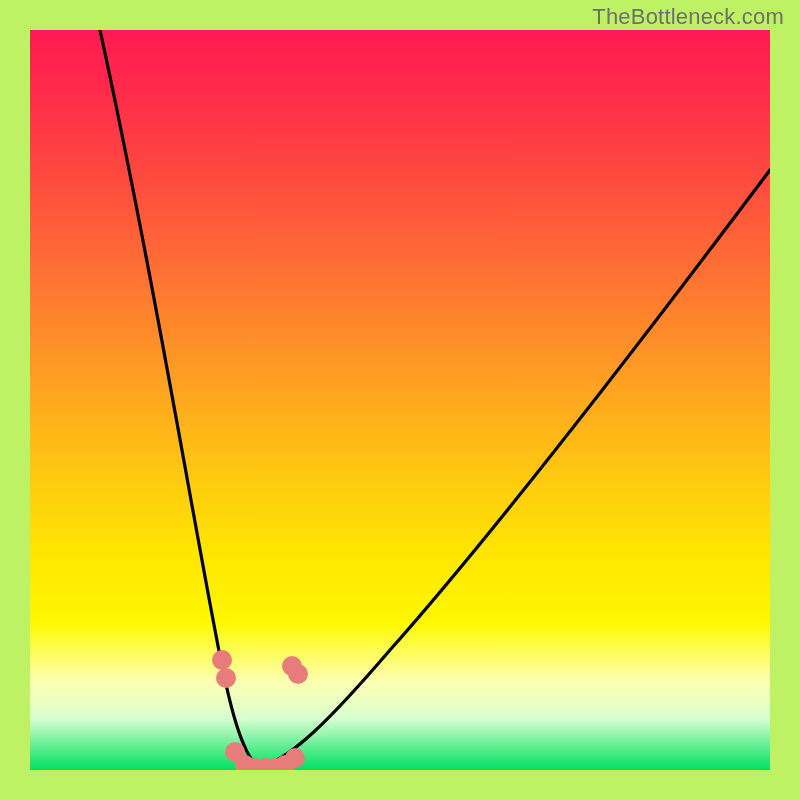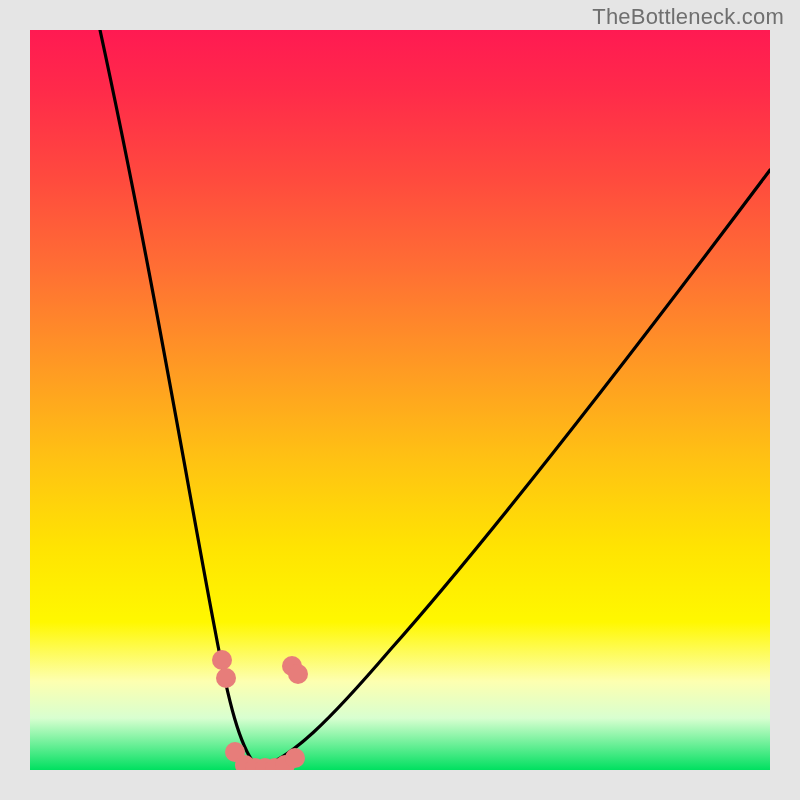--- a/index.html
+++ b/index.html
@@ -10,21 +10,21 @@
     background: #000;
     overflow: hidden;
     font-family: Arial, Helvetica, sans-serif;
   }
   .frame {
     position: absolute;
     left: 0;
     top: 0;
     width: 800px;
     height: 800px;
-    background: #e5e5e5;
+    background: #bef264;
   }
   .plot {
     position: absolute;
     left: 30px;
     top: 30px;
     width: 740px;
     height: 740px;
     overflow: hidden;
   }
   .gradient {

